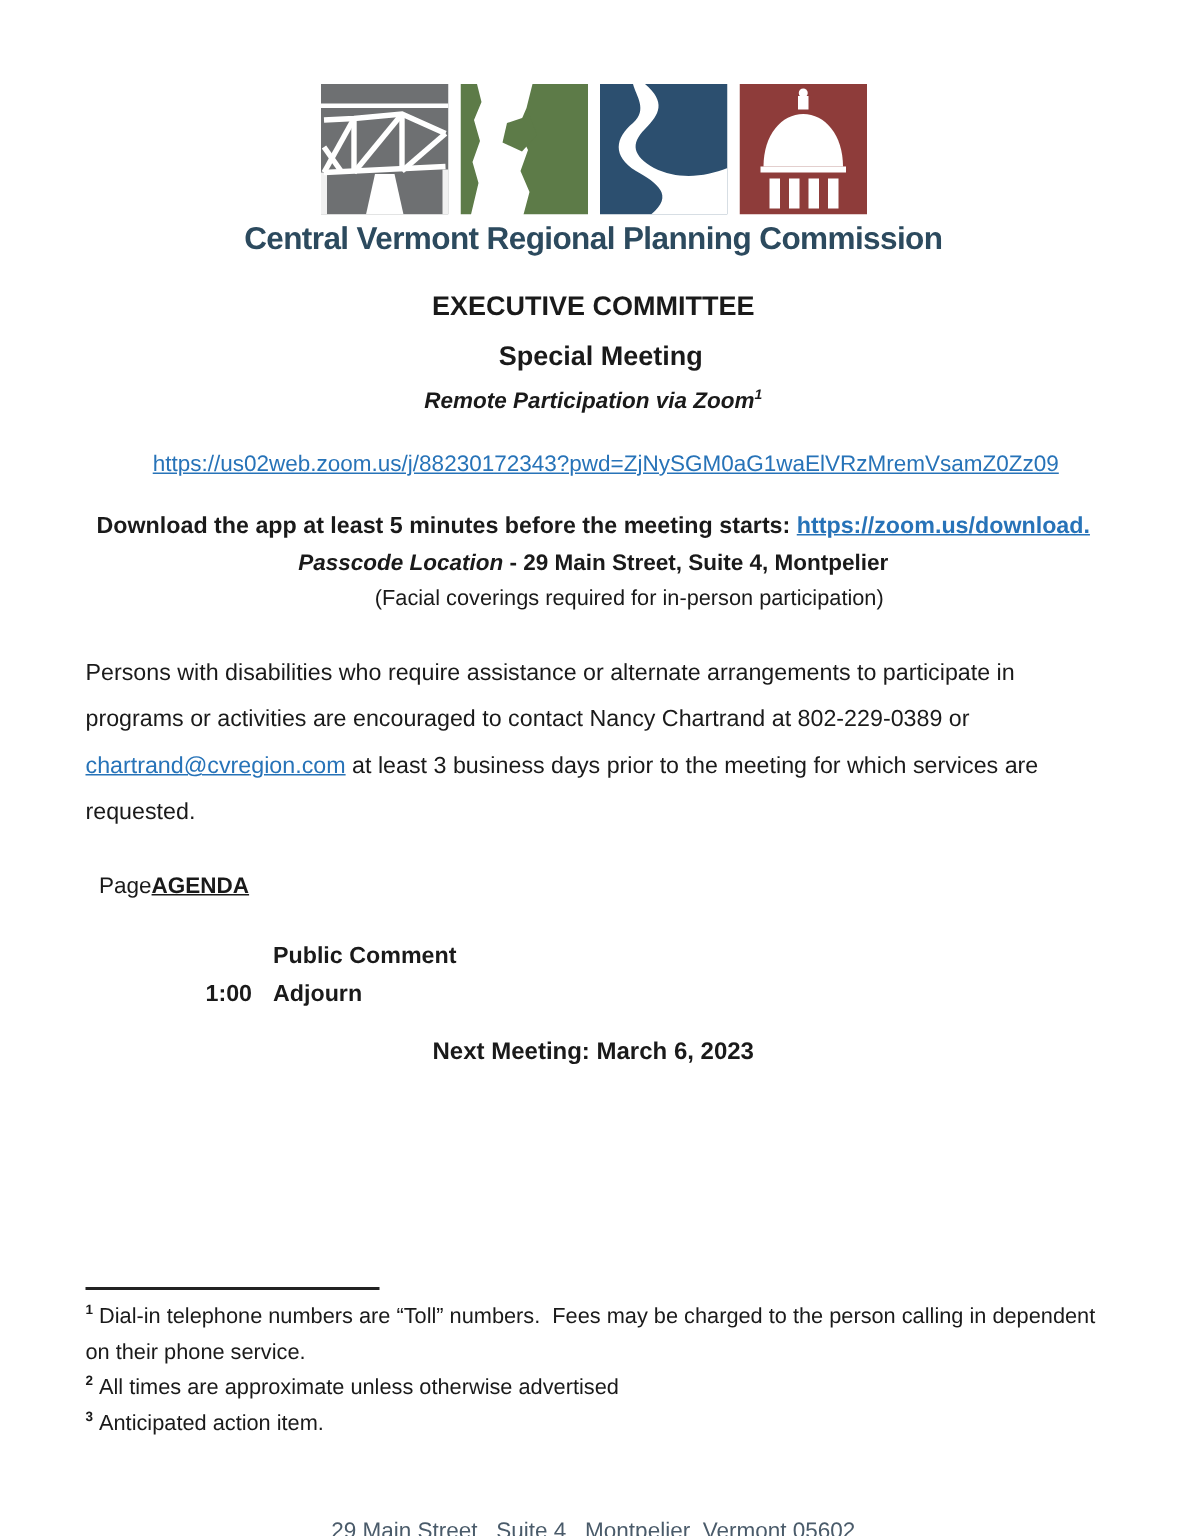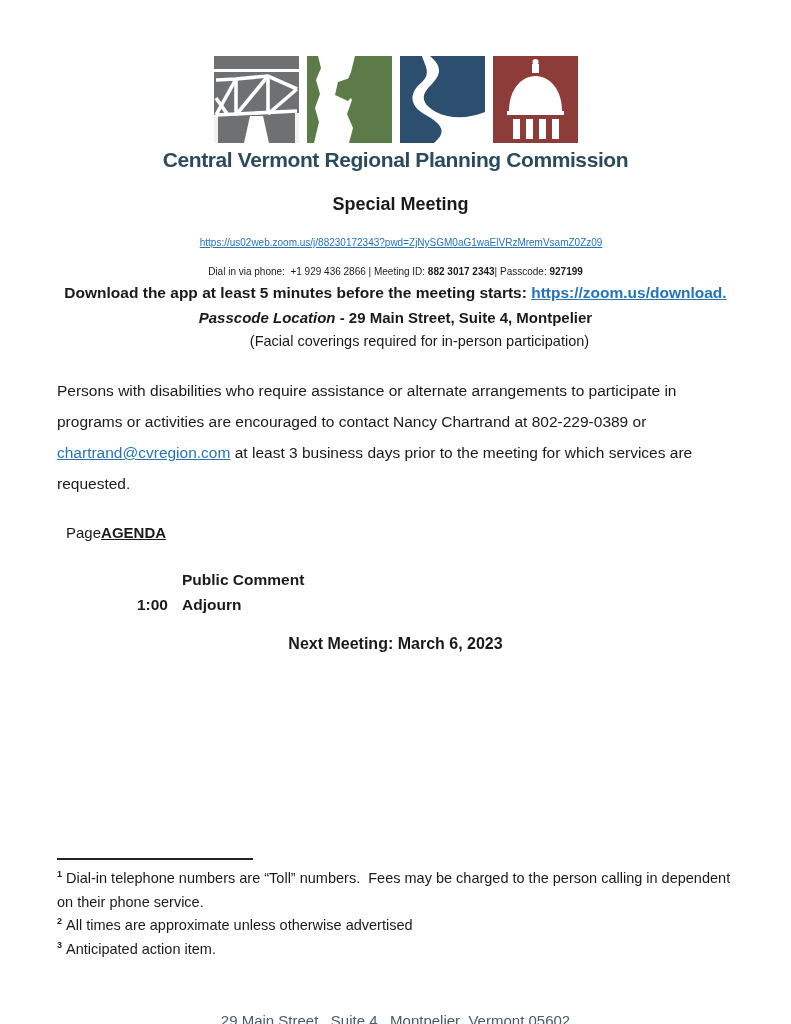--- a/index.html
+++ b/index.html
@@ -16,21 +16,21 @@
   .logo-title {
     margin-top:5px; font-size:21px; font-weight:bold; letter-spacing:-0.4px;
     color:var(--c-logotitle,#2c4a5e);
   }
   
   .headings { margin-top:22px; text-align:center; }
   .h-committee { font-size:18px; font-weight:bold; margin-bottom:12px; }
   .h-meeting   { font-size:18px; font-weight:bold; margin-bottom:11px;padding-left:10px; }
   .h-datetime  { font-size:17px; font-weight:bold; margin-bottom:9px; }
   .h-remote    { font-size:15px; font-weight:bold; font-style:italic; margin-bottom:8px; }
-  .line { text-align:center; font-size:10px; margin-bottom:7px; white-space:pre-wrap; }
+  .line { text-align:center; font-size:15px; margin-bottom:7px; white-space:pre-wrap; }
   .line.download { font-weight:bold; font-size:15.5px; }
   .line.location { font-size:15px; font-weight:bold; }
   .location-label { font-style:italic; }
   .line.facial { font-size:14.5px; font-weight:normal;padding-left:48px; }
   a.doclink {
     color:var(--c-link,#2773b8); text-decoration:underline; cursor:pointer;
   }
   .bold { font-weight:bold; }
   sup { font-size:0.62em; vertical-align:super; line-height:0; }
   
@@ -110,28 +110,29 @@
         <rect x="20" y="63" width="7" height="20" fill="#ffffff"></rect>
         <rect x="33" y="63" width="7" height="20" fill="#ffffff"></rect>
         <rect x="46" y="63" width="7" height="20" fill="#ffffff"></rect>
         <rect x="59" y="63" width="7" height="20" fill="#ffffff"></rect>
       </svg>
     </div>
     <div class="logo-title">Central Vermont Regional Planning Commission</div>
   </div>
 
   <div class="headings">
+    <div class="h-committee">EXECUTIVE COMMITTEE</div>
     <div class="h-meeting">Special Meeting</div>
+    <div class="h-remote"><span>Remote Participation via Zoom</span><sup>1</sup></div>
   </div>
 
   <div class="line">
     <a class="doclink">https://us02web.zoom.us/j/88230172343?pwd=ZjNySGM0aG1waElVRzMremVsamZ0Zz09</a>
   </div>
 
-  <div class="line"><span>Dial in via phone:  +1 929 436 2866 | Meeting ID: </span><span class="bold">882 3017 2343</span><span>| Passcode: </span><span class="bold">927199</span></div>
 
   <div class="line download"><span>Download the app at least 5 minutes before the meeting starts: </span><a class="doclink">https://zoom.us/download.</a></div>
 
   <div class="line location"><span class="location-label">Passcode Location</span><span> - 29 Main Street, Suite 4, Montpelier</span></div>
   <div class="line facial">(Facial coverings required for in-person participation)</div>
 
   <p class="access-para"><span>Persons with disabilities who require assistance or alternate arrangements to participate in programs or activities are encouraged to contact Nancy Chartrand at 802-229-0389 or </span><a class="doclink">chartrand@cvregion.com</a><span> at least 3 business days prior to the meeting for which services are requested.</span></p>
 
   <div class="agenda-head">
     <span class="agenda-page-label">Page</span>

